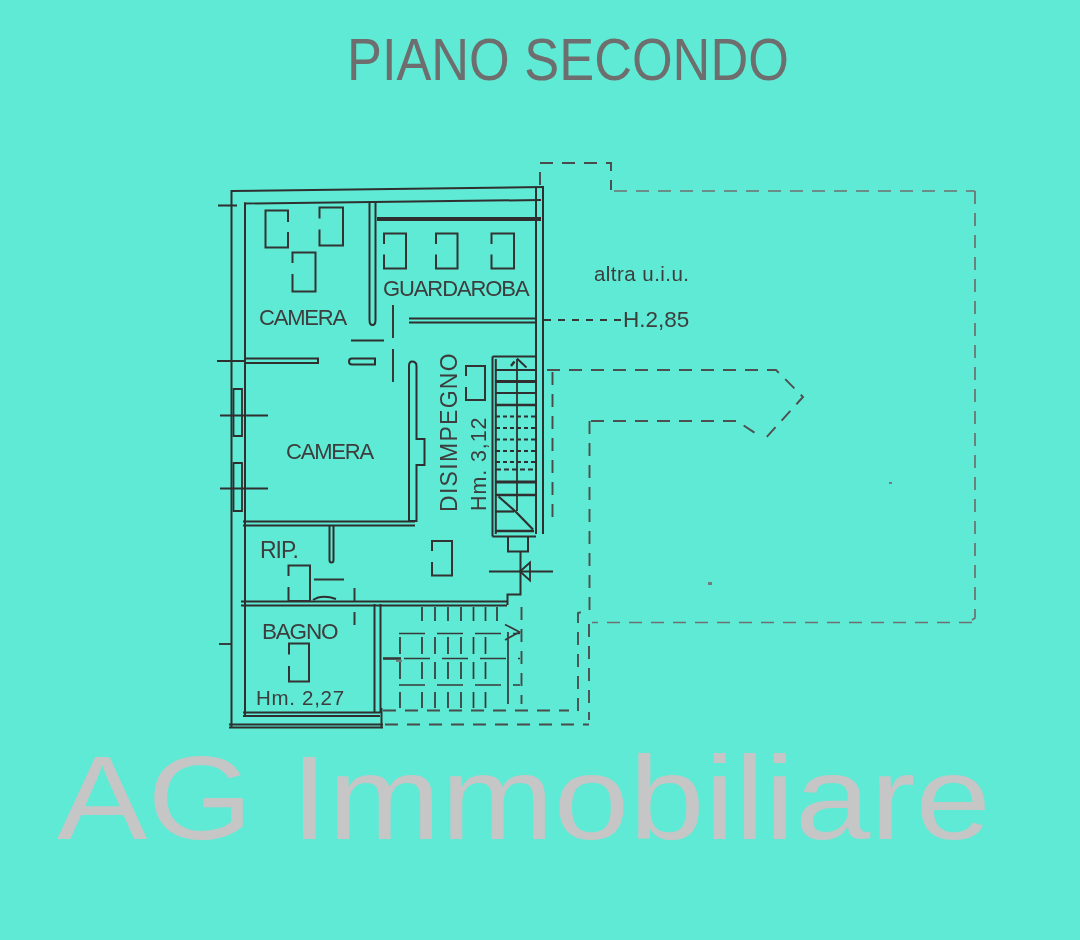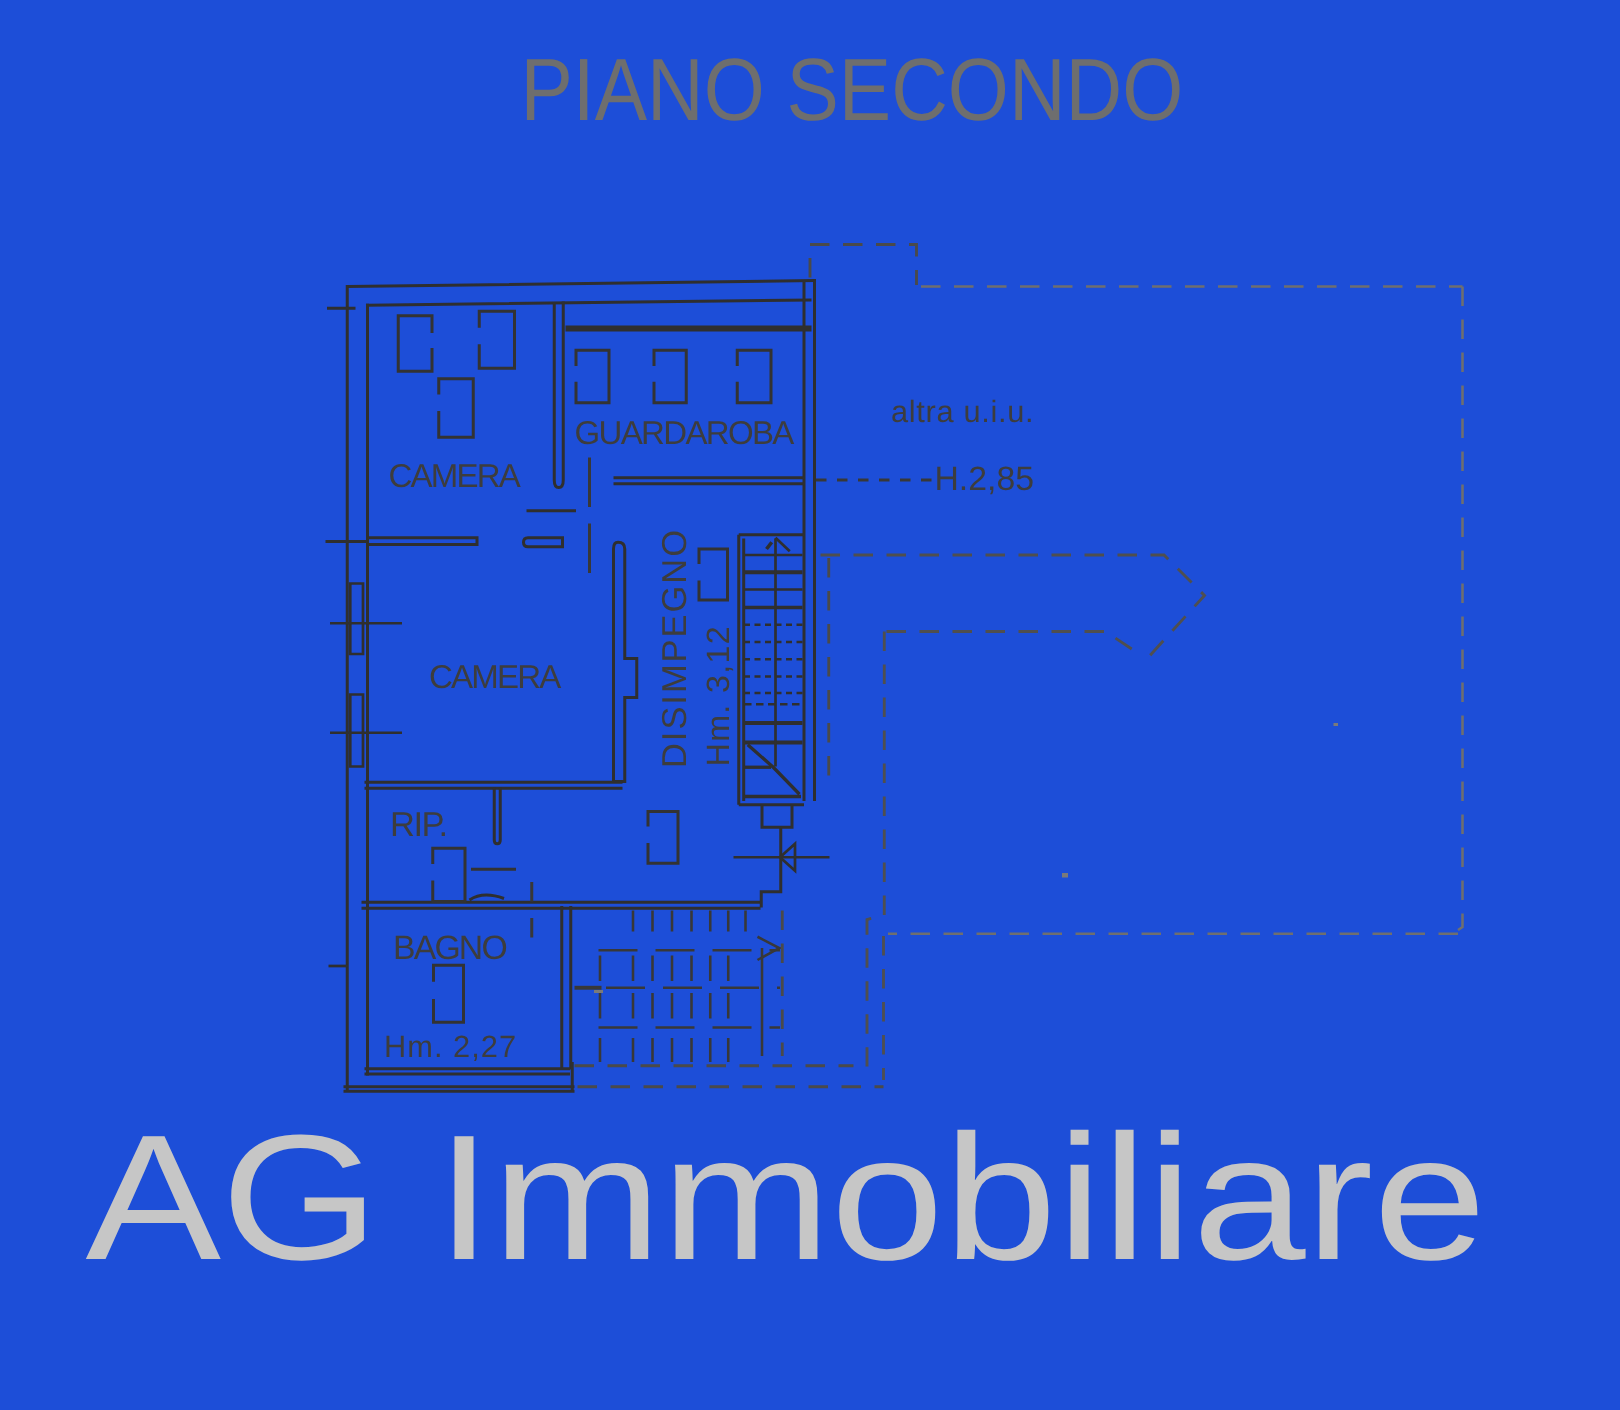--- a/index.html
+++ b/index.html
@@ -1,16 +1,16 @@
 <!DOCTYPE html>
 <html><head>
 <meta charset="utf-8">
 <style>
   html,body{margin:0;padding:0;background:#ffffff;}
-  .page{position:relative;width:1080px;height:940px;background:#1d4ed8;overflow:hidden;
+  .page{position:relative;width:1080px;height:940px;background:#5eead4;overflow:hidden;
         font-family:"Liberation Sans", sans-serif;}
   svg{position:absolute;left:0;top:0;}
   text{font-family:"Liberation Sans", sans-serif;}
 </style>
 </head>
 <body>
 <div class="page">
 <svg width="1080" height="940" viewBox="0 0 1080 940">
 
   <text id="title" transform="translate(347,80) scale(0.887,1)" font-size="59" fill="#6e6e6e">PIANO SECONDO</text>

